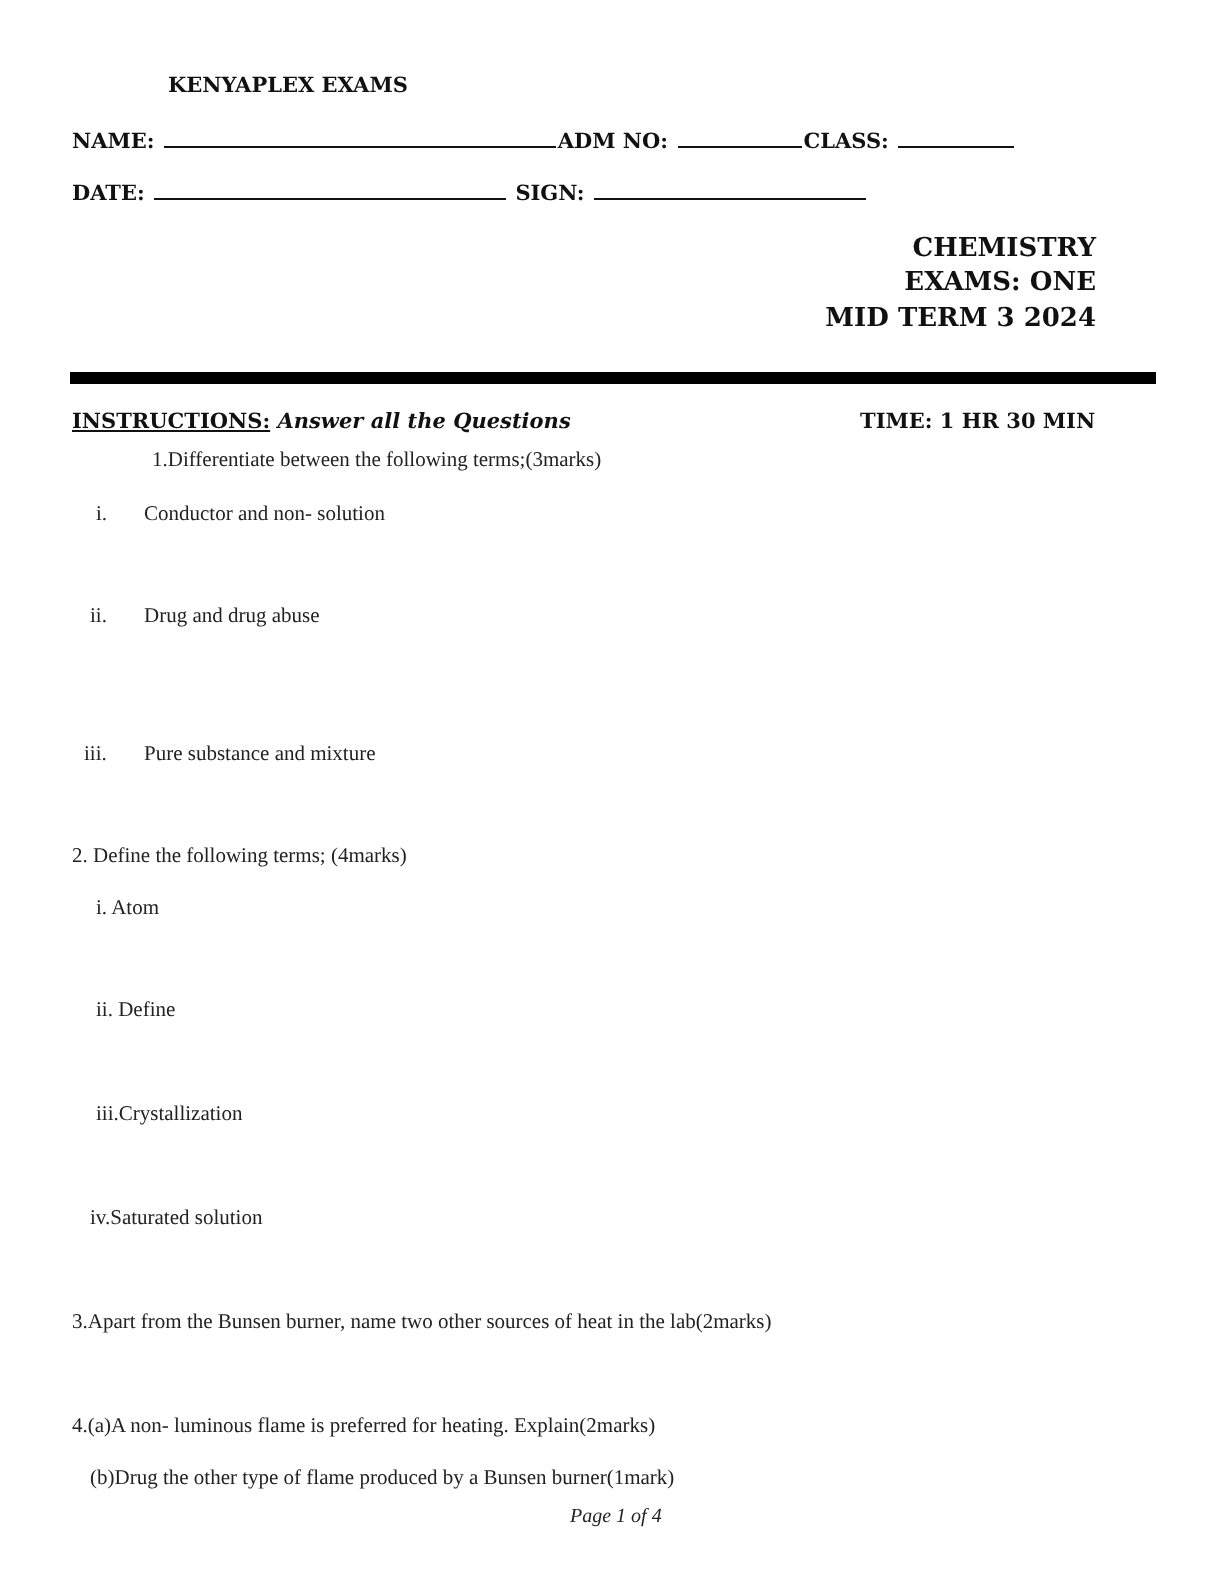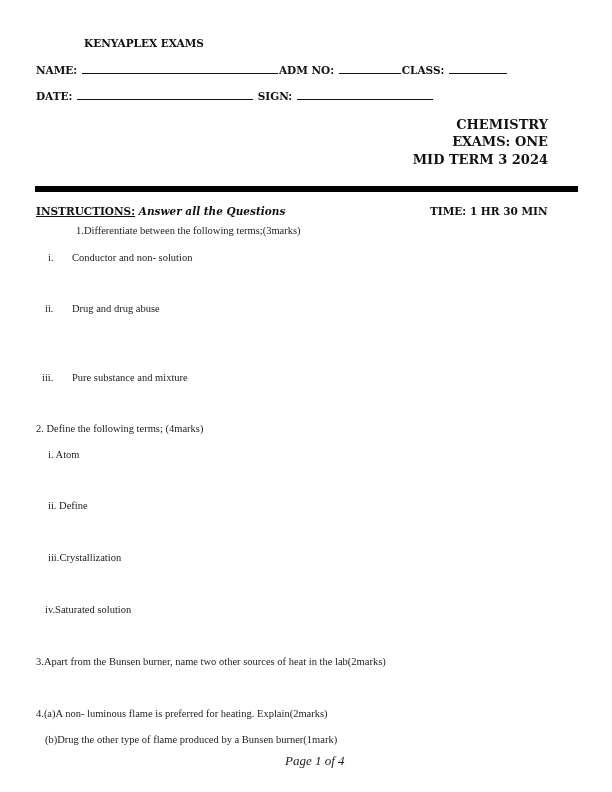--- a/index.html
+++ b/index.html
@@ -59,13 +59,13 @@
 <div class="abs ser" style="left:48px; top:449px;">i. Atom</div>
 <div class="abs ser" style="left:48px; top:500px;">ii.  Define</div>
 <div class="abs ser" style="left:48px; top:552px;">iii.Crystallization</div>
 <div class="abs ser" style="left:45px; top:604px;">iv.Saturated solution</div>
 
 <div class="abs ser" style="left:36px; top:656px;">3.Apart from the Bunsen burner, name two other sources of heat in the lab(2marks)</div>
 
 <div class="abs ser" style="left:36px; top:708px;">4.(a)A non- luminous flame is preferred for heating. Explain(2marks)</div>
 <div class="abs ser" style="left:45px; top:734px;">(b)Drug the other type of flame produced by a Bunsen burner(1mark)</div>
 
-<div class="abs ser it" style="left:285px; top:753px; font-size:13px;">Page 1 of 4</div>
+<div class="abs ser it" style="left:285px; top:753px; font-size:10px;">Page 1 of 4</div>
 
 </body></html>

